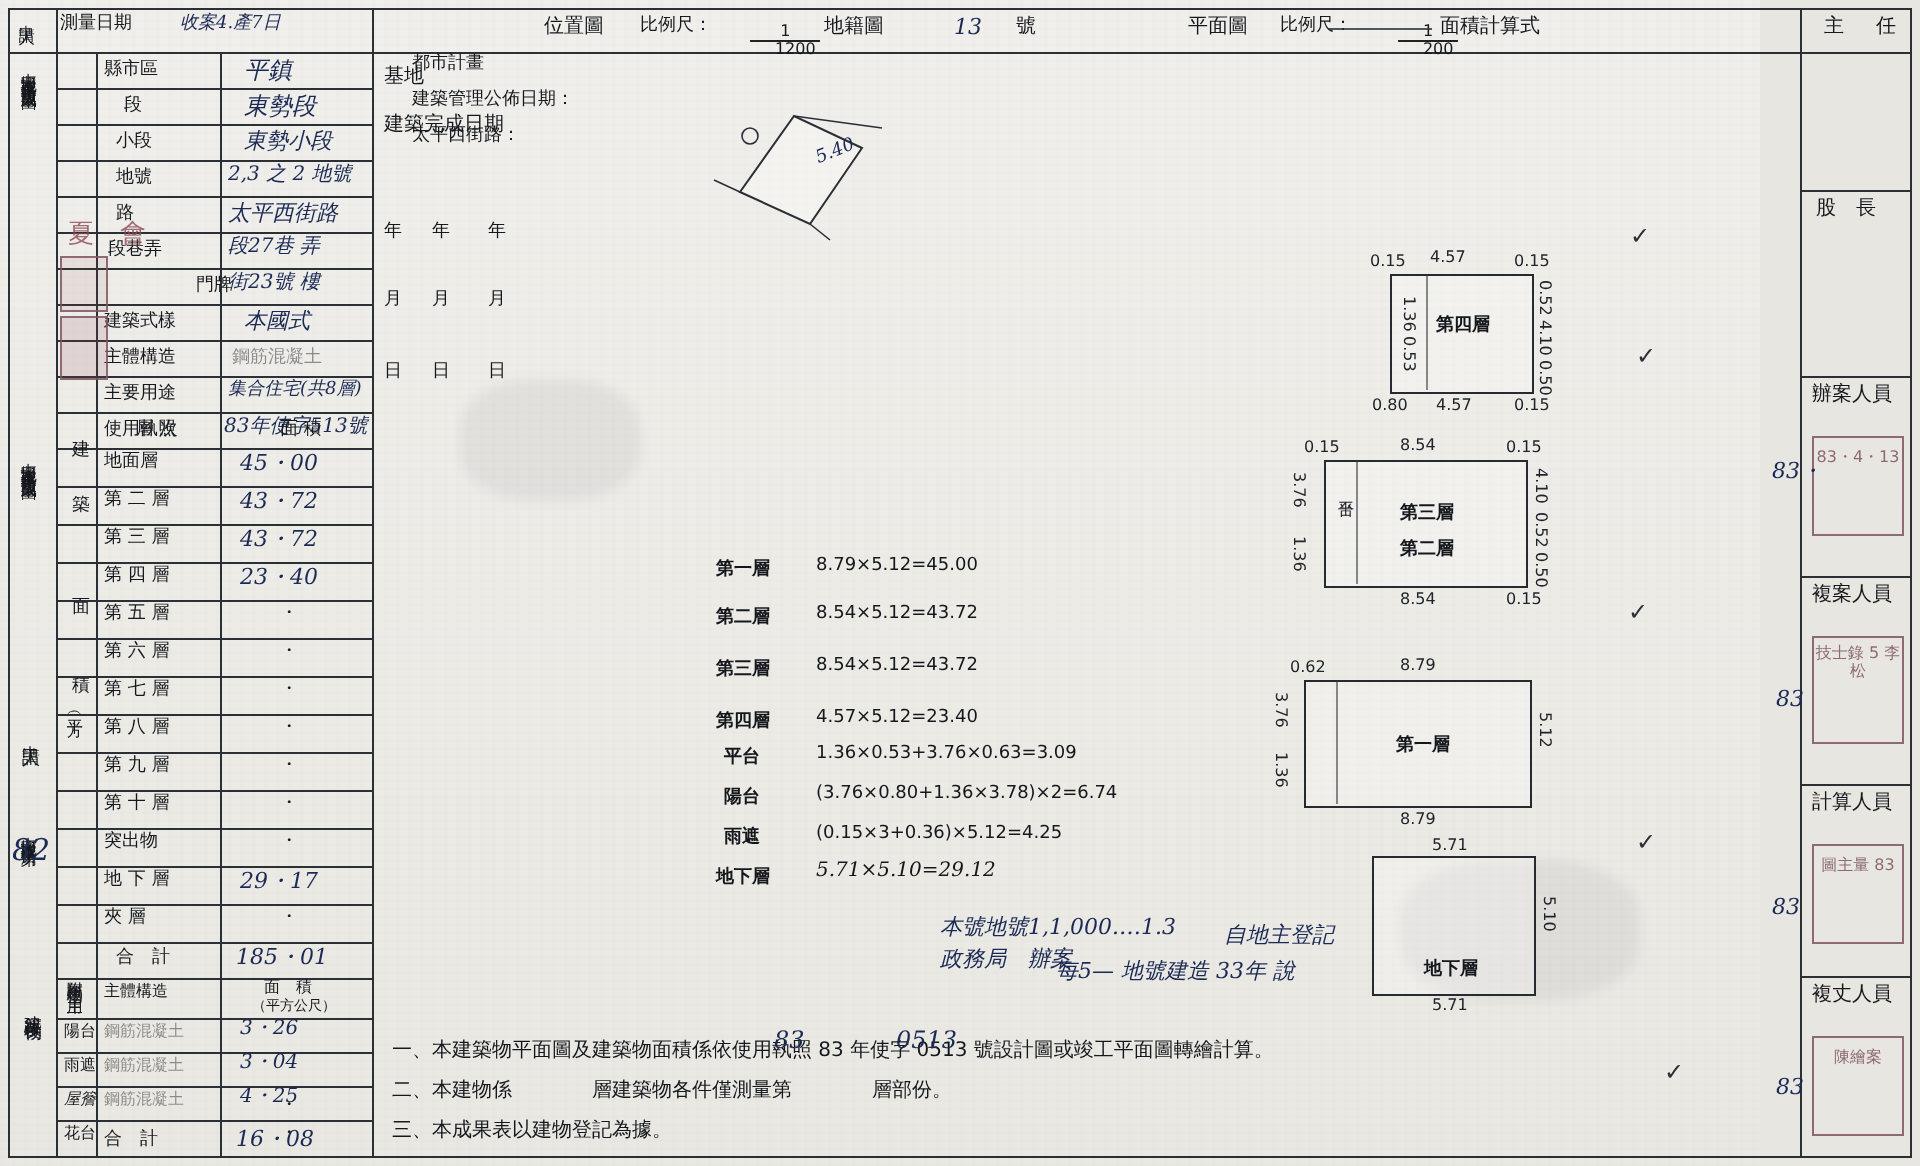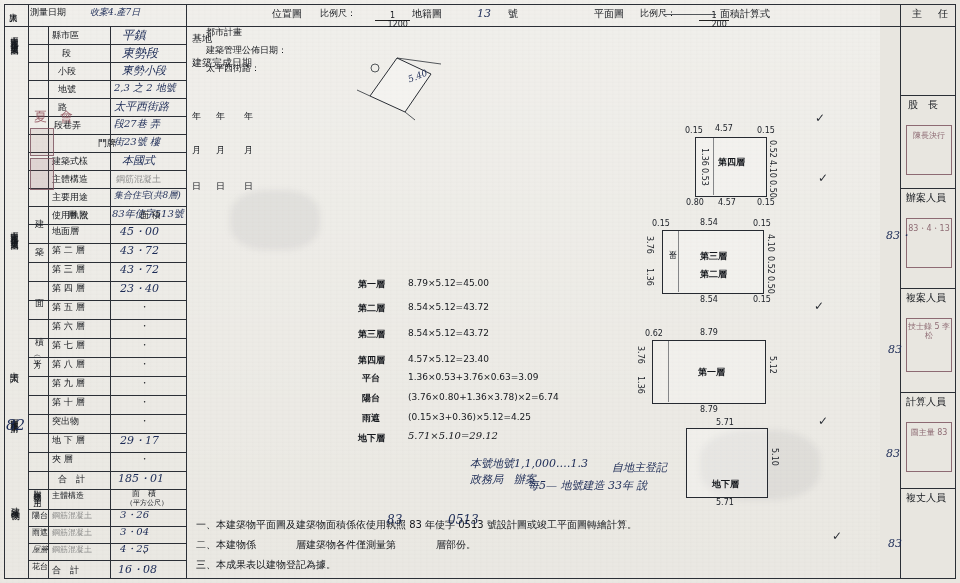--- a/index.html
+++ b/index.html
@@ -366,23 +366,20 @@
   <div class="note cjk" style="left:196px;top:558px;font-size:10px;">三、本成果表以建物登記為據。</div>
   <div class="cell hand" style="left:387px;top:514px;font-size:12px;">83</div>
   <div class="cell hand" style="left:448px;top:514px;font-size:12px;text-align:center;">0513</div>
 
   <div class="ln hl" style="left:900px;top:26px;width:55px;"></div>
   <div class="cell cjk" style="left:912px;top:9px;font-size:10px;">主</div>
   <div class="cell cjk" style="left:938px;top:9px;font-size:10px;">任</div>
 
   <div class="ln hl" style="left:900px;top:95px;width:55px;"></div>
   <div class="cell cjk" style="left:908px;top:100px;font-size:10px;">股　長</div>
-  <div class="stampbox" style="left:906px;top:125px;width:44px;height:48px;">
-    <div style="padding-top:6px;">陳長決行</div>
-  </div>
 
   <div class="ln hl" style="left:900px;top:188px;width:55px;"></div>
   <div class="cell cjk" style="left:906px;top:193px;font-size:10px;">辦案人員</div>
   <div class="stampbox" style="left:906px;top:218px;width:44px;height:48px;">
     <div style="padding-top:6px;">83・4・13</div>
   </div>
   <div class="cell hand" style="left:886px;top:230px;font-size:11px;">83・</div>
 
   <div class="ln hl" style="left:900px;top:288px;width:55px;"></div>
   <div class="cell cjk" style="left:906px;top:293px;font-size:10px;">複案人員</div>
@@ -393,14 +390,17 @@
 
   <div class="ln hl" style="left:900px;top:392px;width:55px;"></div>
   <div class="cell cjk" style="left:906px;top:397px;font-size:10px;">計算人員</div>
   <div class="stampbox" style="left:906px;top:422px;width:44px;height:48px;">
     <div style="padding-top:6px;">圖主量 83</div>
   </div>
   <div class="cell hand" style="left:886px;top:448px;font-size:11px;">83</div>
 
   <div class="ln hl" style="left:900px;top:488px;width:55px;"></div>
   <div class="cell cjk" style="left:906px;top:493px;font-size:10px;">複丈人員</div>
+  <div class="stampbox" style="left:906px;top:518px;width:44px;height:48px;">
+    <div style="padding-top:6px;">陳繪案</div>
+  </div>
   <div class="cell hand" style="left:888px;top:538px;font-size:11px;">83</div>
 </div>
 
 </body></html>

